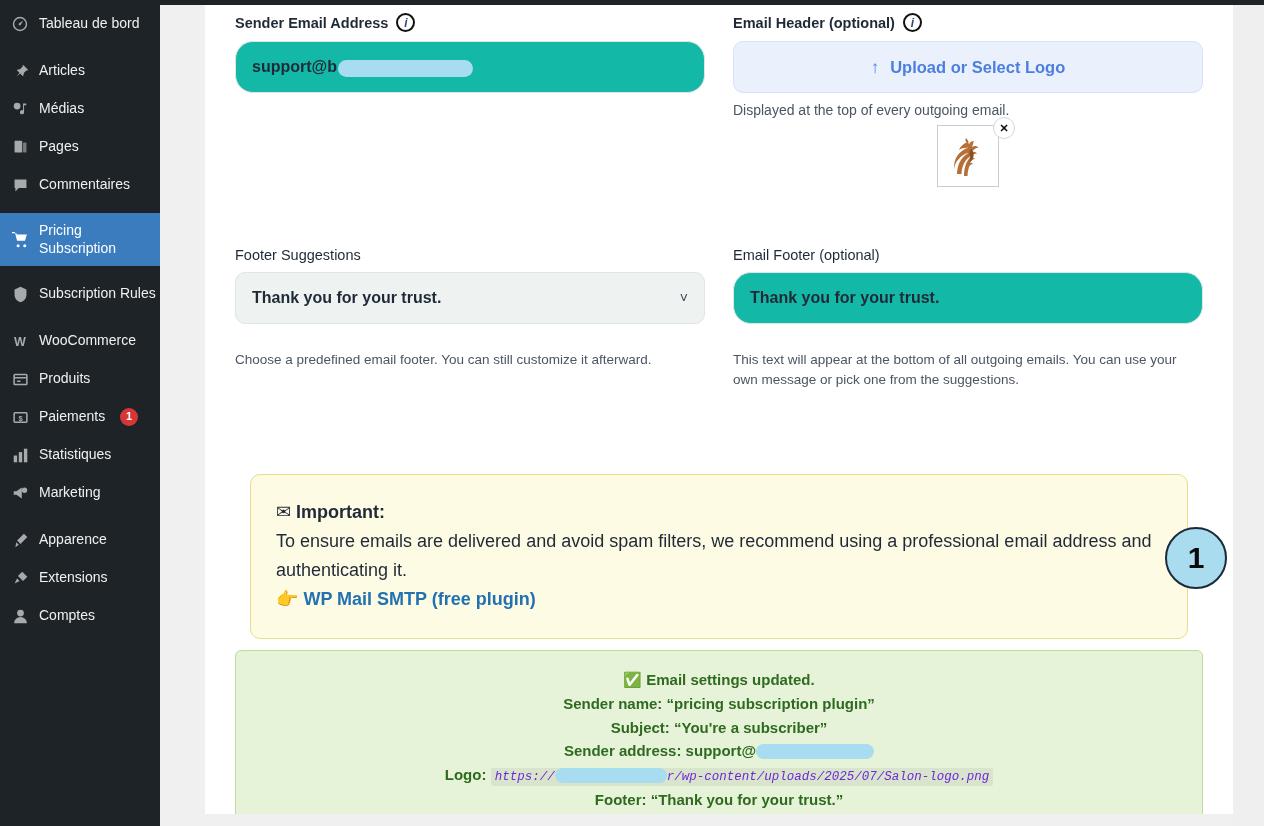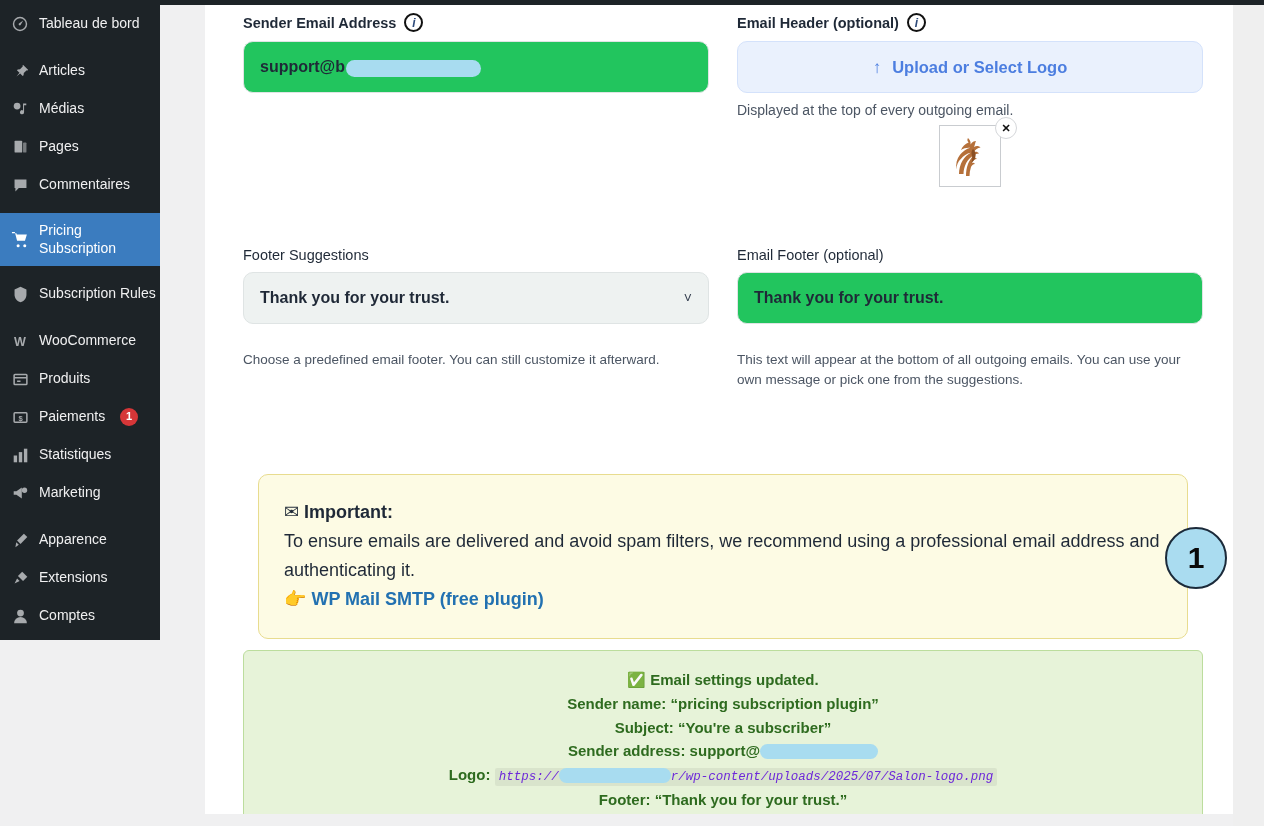--- a/index.html
+++ b/index.html
@@ -16,21 +16,21 @@
     position: absolute; top: 0; left: 160px; right: 0; height: 5px;
     background: #1d2327;
   }
   .adminbar-left {
     position: absolute; top: 0; left: 0; width: 160px; height: 5px;
     background: #1d2327;
   }
 
   
   .sidebar {
-    position: absolute; top: 0; left: 0; width: 160px; height: 640px;
+    position: absolute; top: 0; left: 0; width: 160px; height: 826px;
     background: #1d2327;
     color: #c3c4c7;
     font-size: 14px;
   }
   .menu-item {
     display: flex; align-items: center; gap: 9px;
     padding: 9px 0 9px 10px;
     color: #f0f0f1;
     line-height: 1.25;
     cursor: pointer;
@@ -73,21 +73,20 @@
 
   
   .gutter {
     position: absolute; top: 5px; left: 160px; width: 45px; bottom: 0;
     background: #f0f0f1;
   }
   .content {
     position: absolute; top: 5px; left: 205px; width: 1028px; bottom: 12px;
     background: #fff;
     overflow: hidden;
-    padding-left: 8px;
   }
   .scrollbar-track {
     position: absolute; top: 5px; left: 1233px; width: 31px; bottom: 0;
     background: #efefef;
   }
 
   .inner { padding: 8px 30px 0 30px; position: relative; }
 
   
   .row { display: flex; gap: 28px; }
@@ -102,23 +101,23 @@
     width: 19px; height: 19px; border-radius: 50%;
     border: 2px solid #111;
     display: inline-flex; align-items: center; justify-content: center;
     font-size: 12px; font-weight: bold; font-style: italic;
     color: #2d4a7a; line-height: 1;
     cursor: pointer;
   }
 
   .text-input {
     width: 100%; height: 52px;
-    background: #22c55e;
+    background: #14b8a6;
     border: 1px solid #dfe4e4;
-    border-radius: 10px;
+    border-radius: 18px;
     display: flex; align-items: center;
     padding: 0 16px;
     font-size: 16px; font-weight: bold; color: #1f2937;
     position: relative;
     cursor: text;
   }
   .redact {
     display: inline-block;
     height: 17px; border-radius: 9px;
     background: #a8dcf0;

